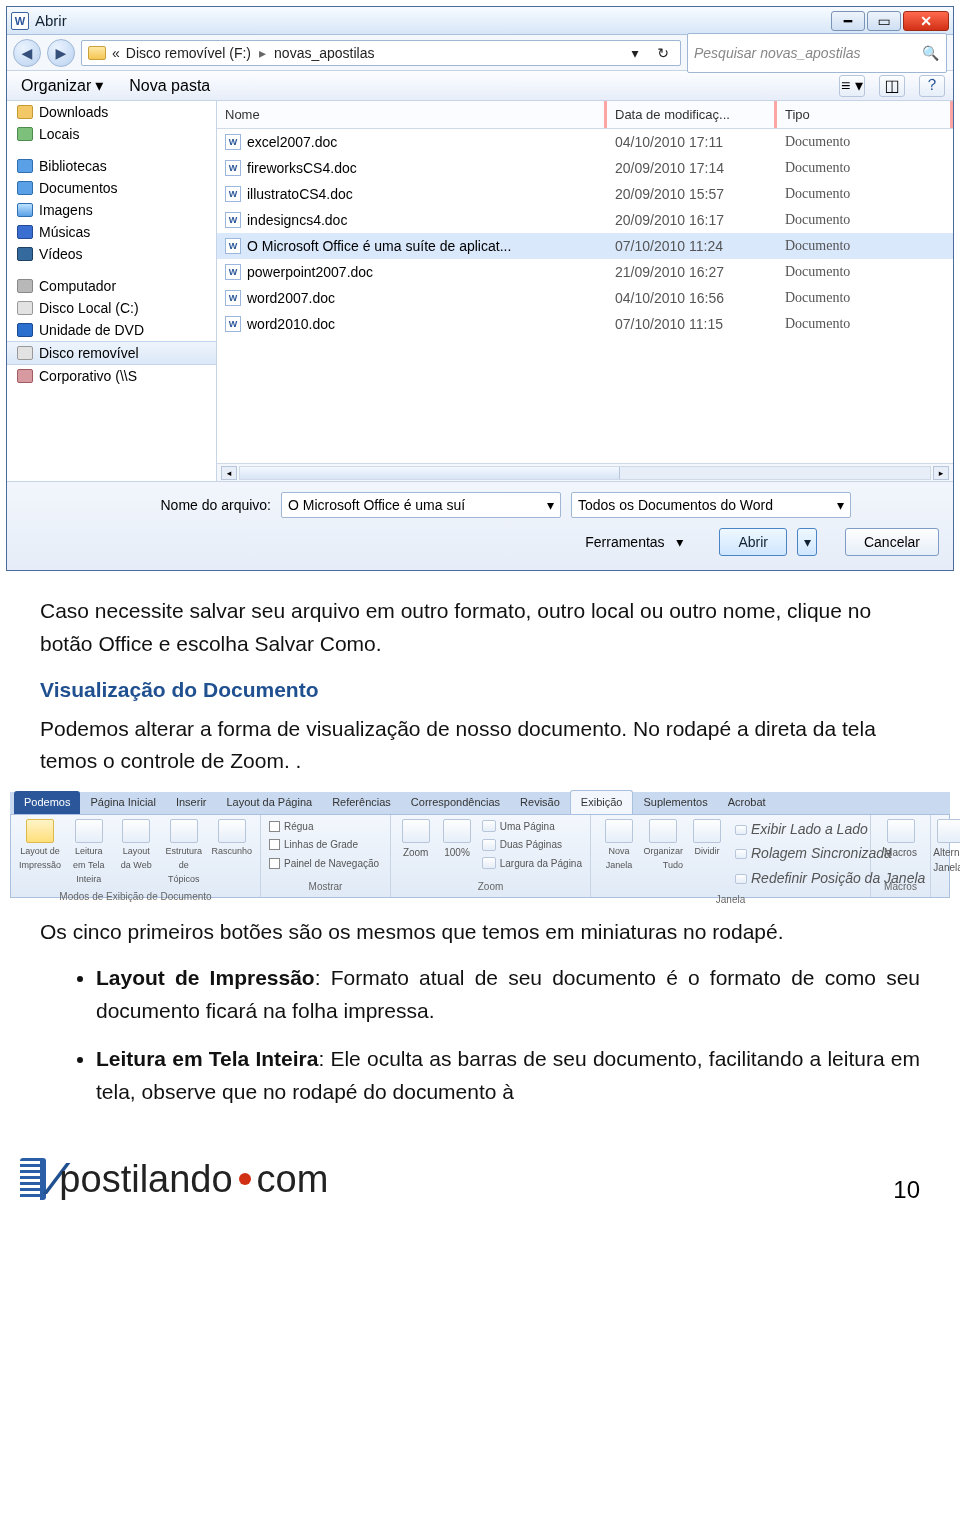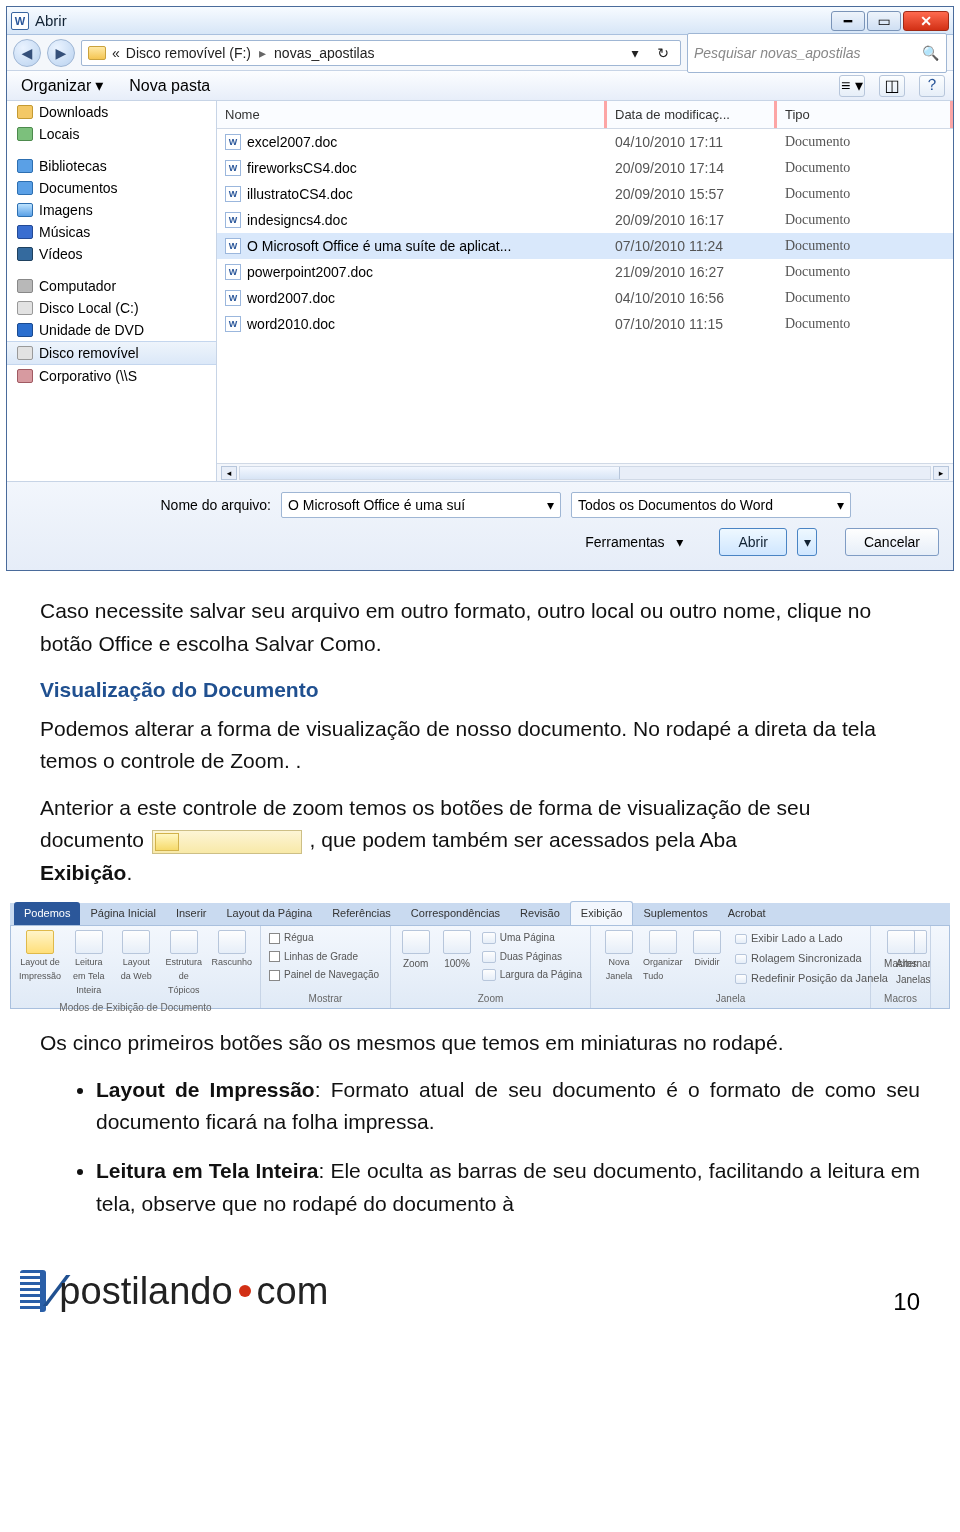--- a/index.html
+++ b/index.html
@@ -303,26 +303,20 @@
       <span style="width:8px;"></span>
       <span class="btn">Cancelar</span>
     </div>
   </div>
 </div>
 
 <div class="article">
   <p>Caso necessite salvar seu arquivo em outro formato, outro local ou outro nome, clique no botão Office e escolha Salvar Como.</p>
   <h2>Visualização do Documento</h2>
   <p>Podemos alterar a forma de visualização de nosso documento. No rodapé a direta da tela temos o controle de Zoom. .</p>
-  <p>
-    <span>Anterior a este controle de zoom temos os botões de forma de visualização de seu documento </span>
-    <span class="inline-strip"></span>
-    <span>, que podem também ser acessados pela Aba </span><br>
-    <span class="strong">Exibição</span><span>.</span>
-  </p>
 
   <div class="ribbon-img">
     <div class="ribbon-tabs" id="ribbon-tabs">
         <span class="ribbon-tab file">Podemos</span>
         <span class="ribbon-tab">Página Inicial</span>
         <span class="ribbon-tab">Inserir</span>
         <span class="ribbon-tab">Layout da Página</span>
         <span class="ribbon-tab">Referências</span>
         <span class="ribbon-tab">Correspondências</span>
         <span class="ribbon-tab">Revisão</span>
@@ -404,28 +398,28 @@
       </div>
       <div class="ribbon-group" style="width:280px;">
         <div class="gbody">
           <div style="display:flex;gap:4px;" id="win-body">
               <div class="big-icon-btn" style="width: 40px;">
                 <div class="ribbon-ic"></div>
                 <span style="font-size: 9px; text-align: center;">Nova Janela</span>
               </div>
               <div class="big-icon-btn" style="width: 40px;">
                 <div class="ribbon-ic"></div>
-                <span style="font-size: 9px; text-align: left;">Organizar Tudo</span>
+                <span style="font-size: 9px; text-align: right;">Organizar Tudo</span>
               </div>
               <div class="big-icon-btn" style="width: 40px;">
                 <div class="ribbon-ic"></div>
                 <span style="font-size: 9px; text-align: center;">Dividir</span>
               </div>
             </div>
-          <div class="col" id="win-side" style="font-size:11px;">
+          <div class="col" id="win-side" style="font-size:14px;font-style:italic;">
               <div class="chk-row">
                 <span class="ribbon-ic" style="width: 12px; height: 10px;"></span>
                 <span>Exibir Lado a Lado</span>
               </div>
               <div class="chk-row">
                 <span class="ribbon-ic" style="width: 12px; height: 10px;"></span>
                 <span>Rolagem Sincronizada</span>
               </div>
               <div class="chk-row">
                 <span class="ribbon-ic" style="width: 12px; height: 10px;"></span>

